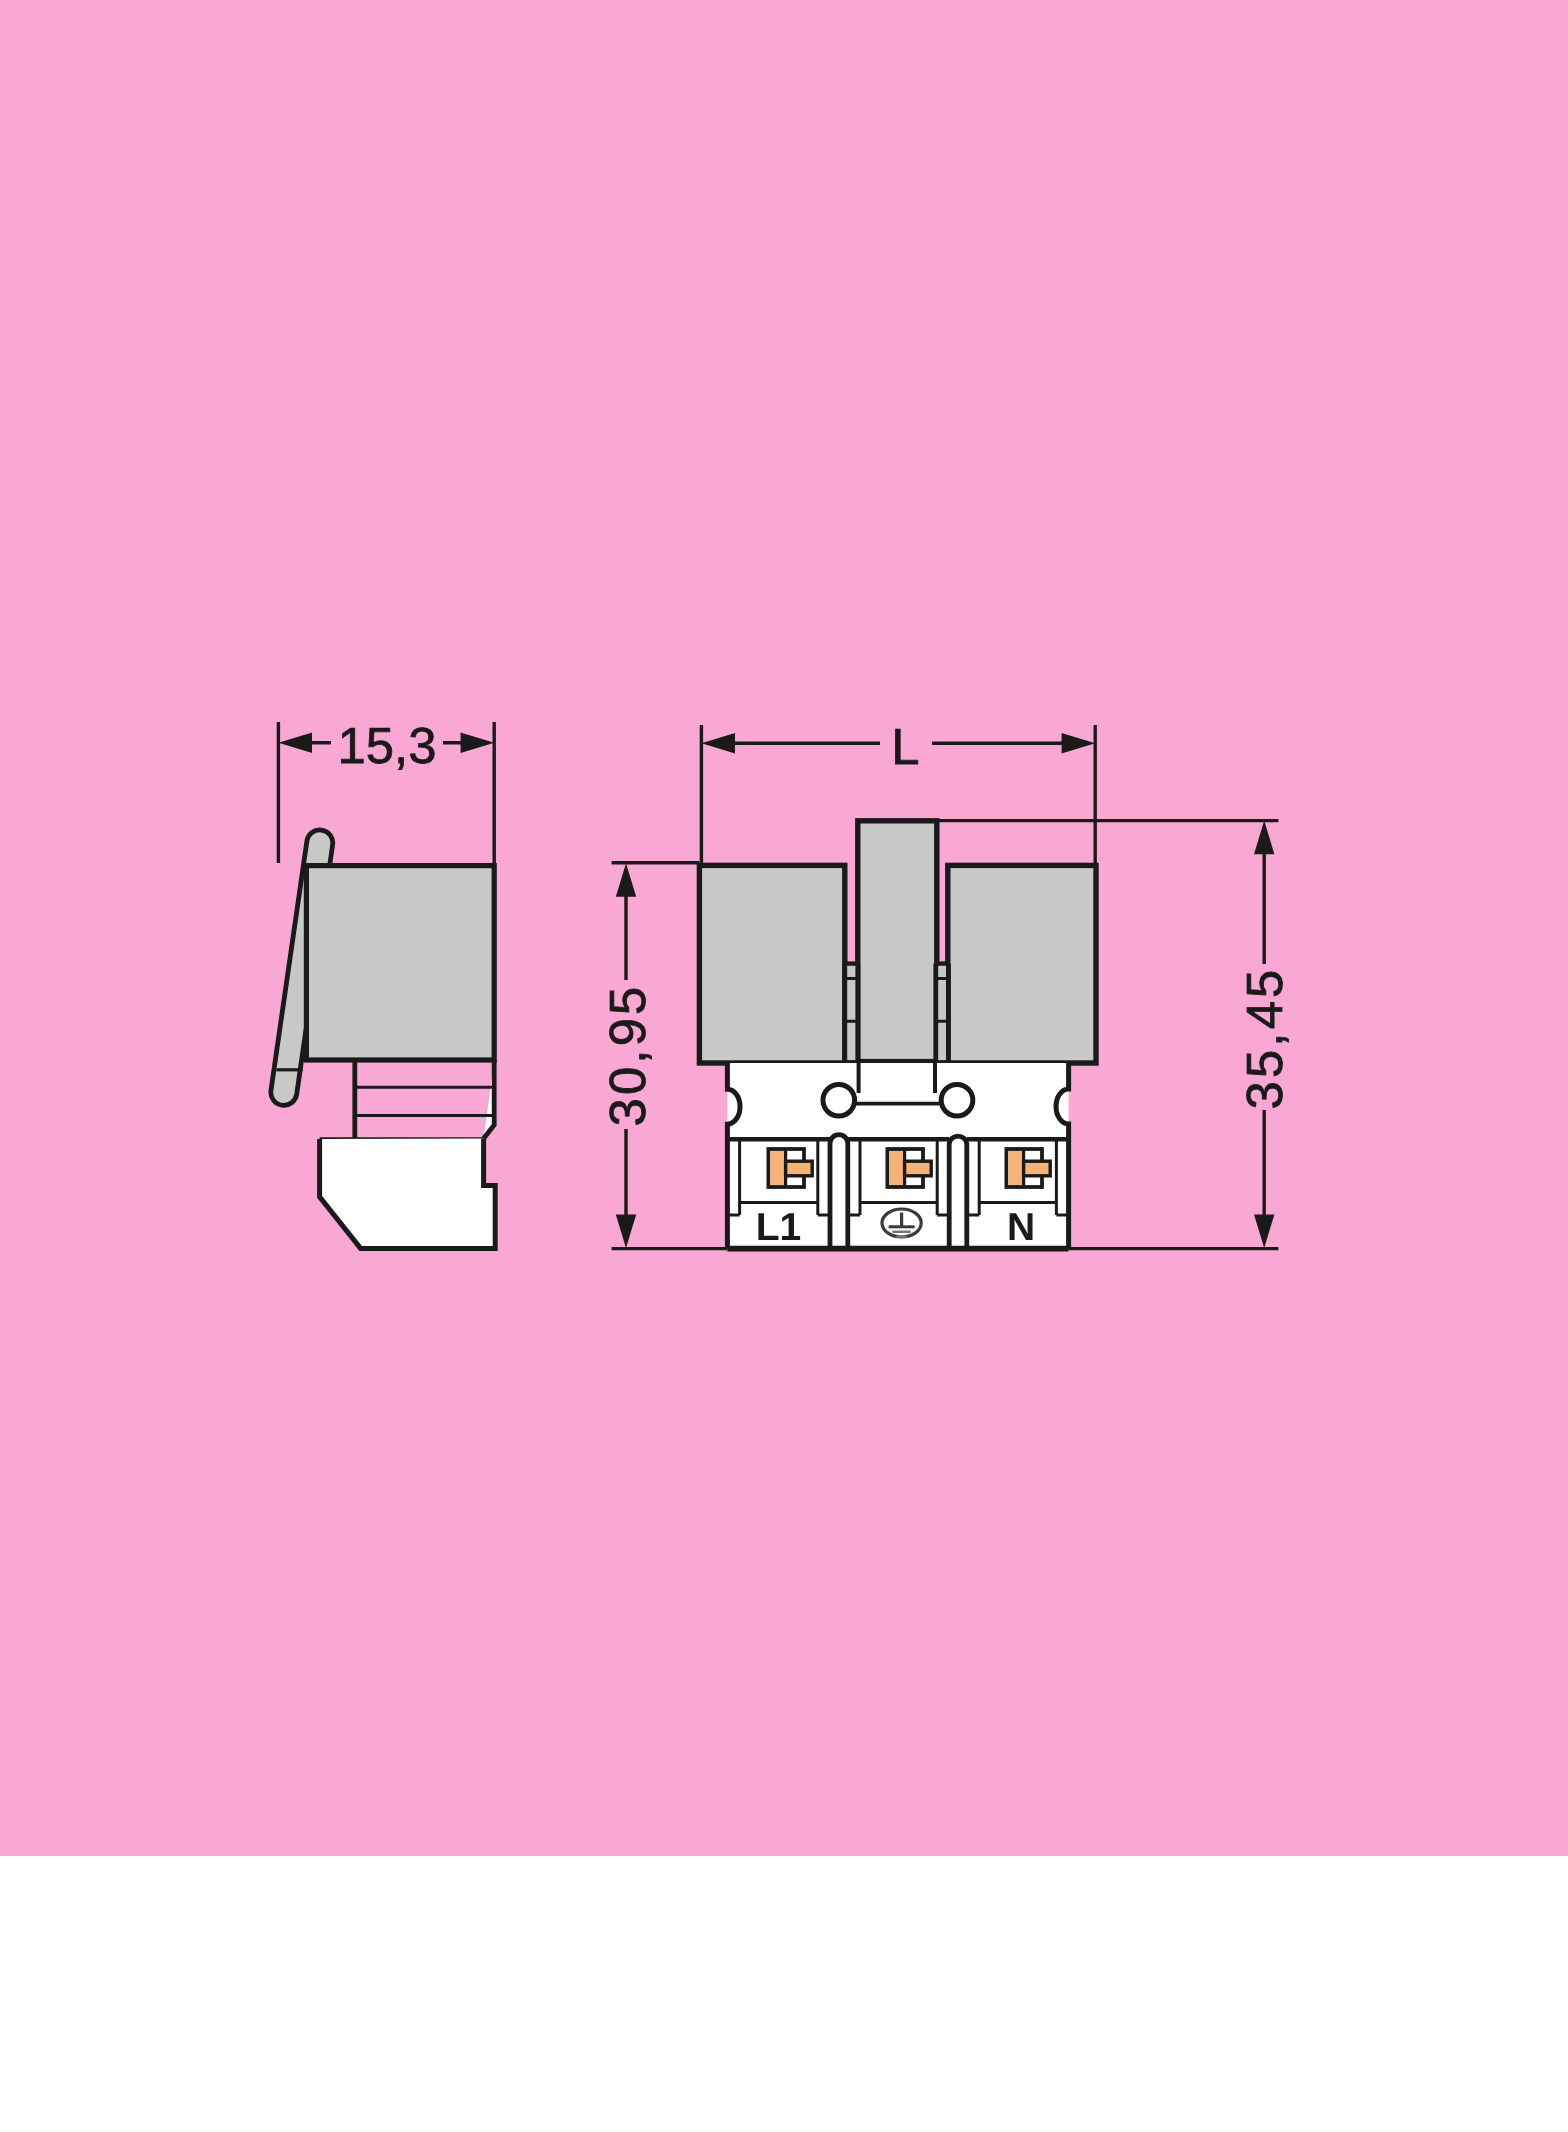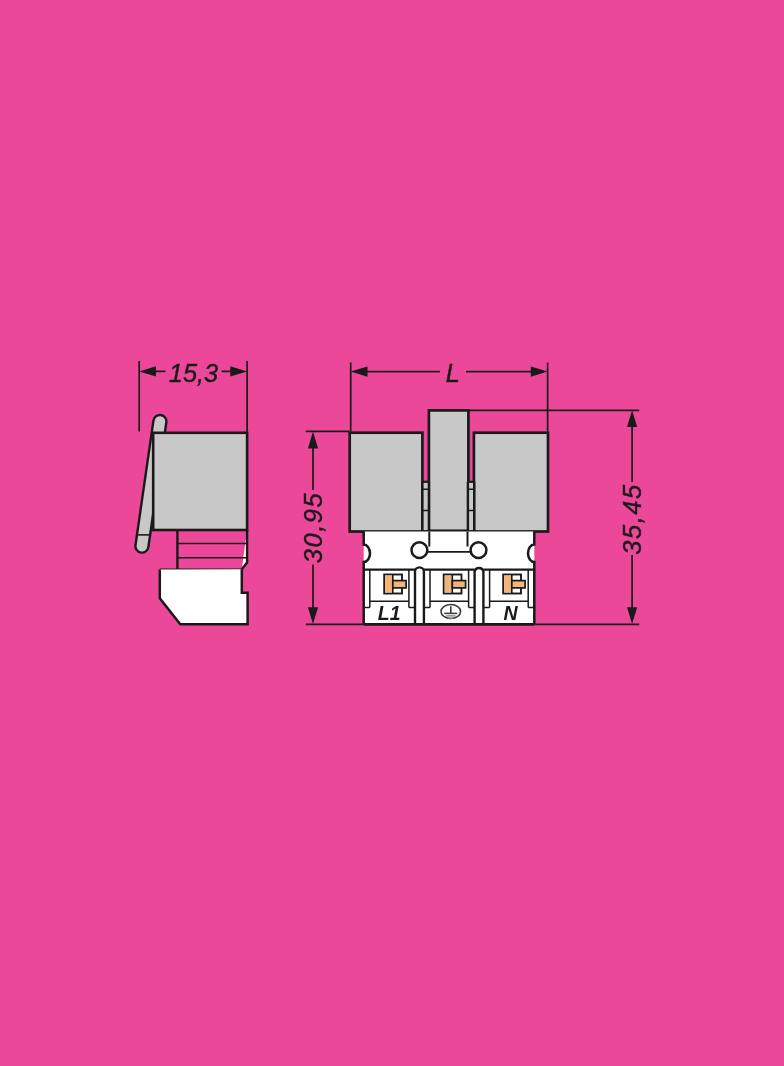--- a/index.html
+++ b/index.html
@@ -1,16 +1,16 @@
 <!DOCTYPE html>
 <html><head>
 <meta charset="utf-8">
 <style>
   html,body{margin:0;padding:0;background:#ffffff;}
-  .page{width:784px;height:1066px;position:relative;background:#ec4899;overflow:hidden;font-style:italic;}
+  .page{width:784px;height:928px;position:relative;background:#f9a8d4;overflow:hidden;}
   svg{position:absolute;left:0;top:0;}
   text{font-family:"Liberation Sans", sans-serif;}
 </style>
 </head>
 <body>
 
 <div class="page">
 <svg width="784" height="1066" viewBox="0 0 784 1066">
 <defs></defs>
 <g fill="none" stroke="#1a1a1a">

